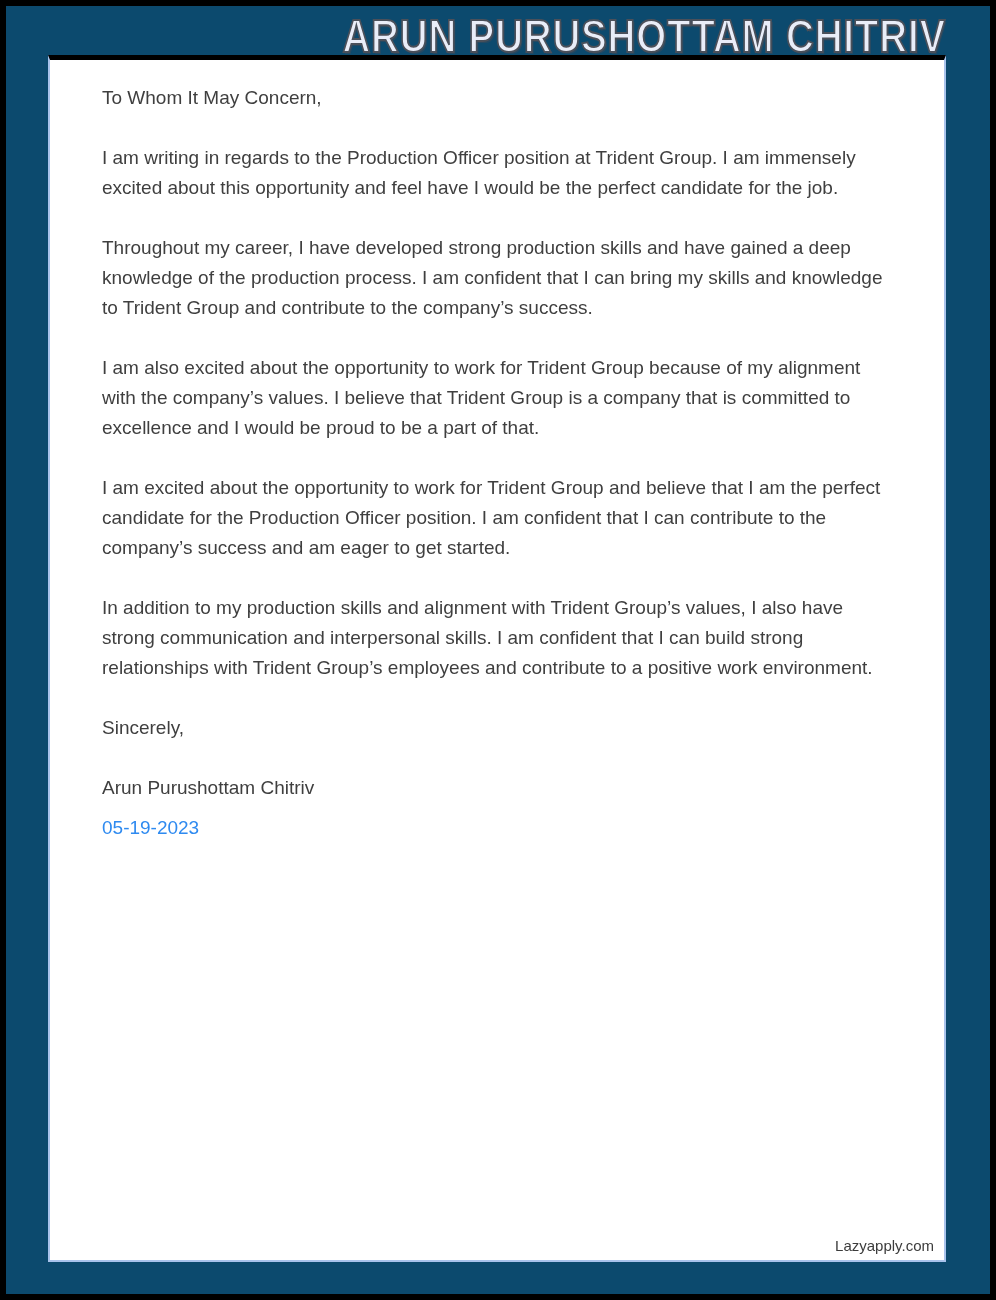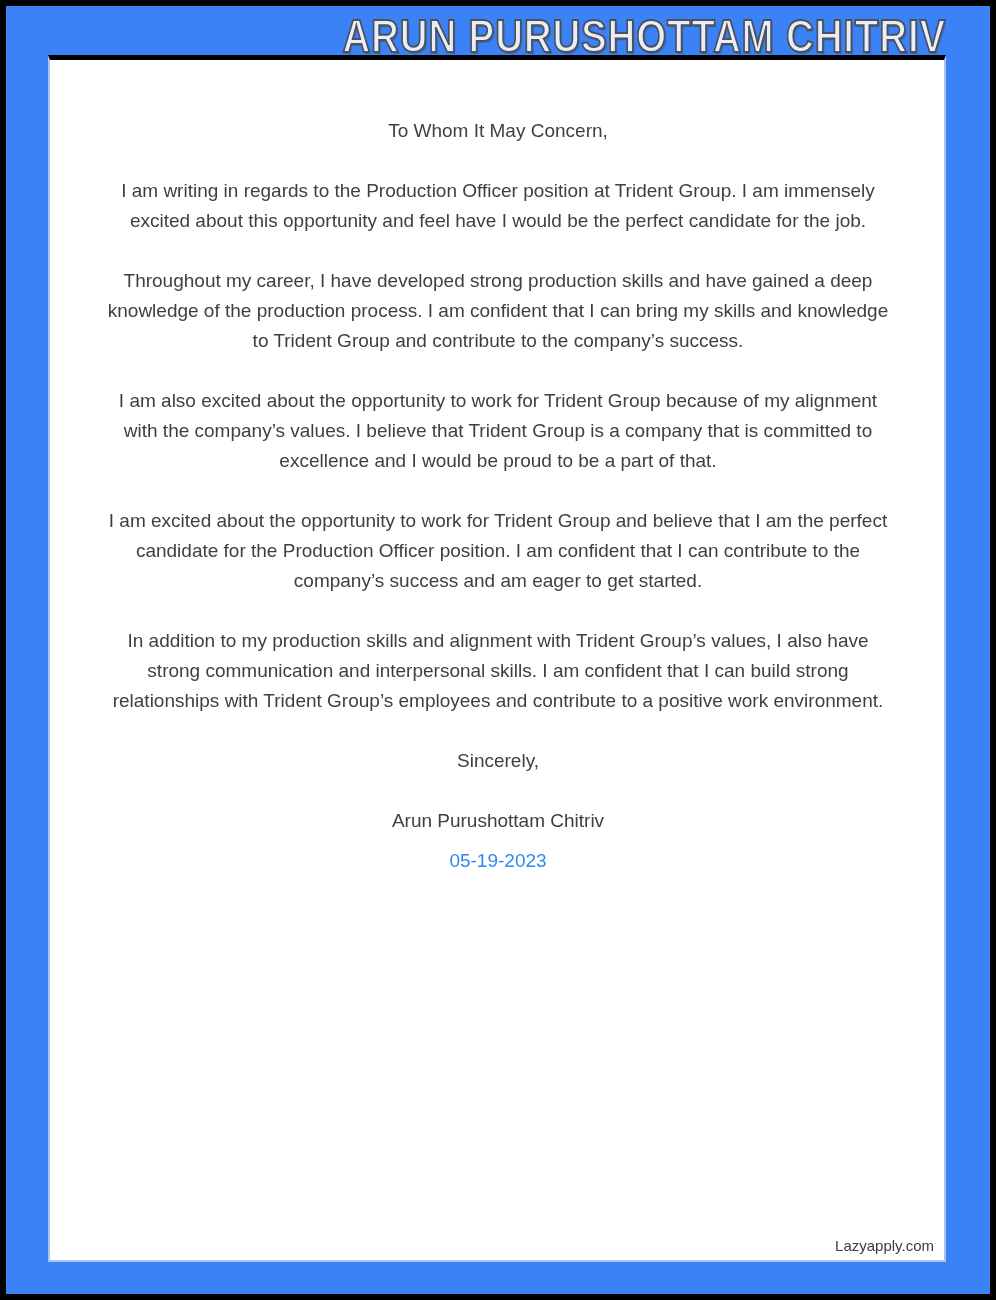--- a/index.html
+++ b/index.html
@@ -13,22 +13,21 @@
     background: #000000;
     font-family: "Liberation Sans", "DejaVu Sans", sans-serif;
     overflow: hidden;
   }
   .page {
     position: absolute;
     left: 6px;
     top: 6px;
     right: 6px;
     bottom: 6px;
-    background: #3b82f6;
-    text-align: center;
+    background: #0c4a6e;
   }
   
   .header-name {
     position: absolute;
     top: 2px;
     right: 44px;
     font-size: 47px;
     font-weight: bold;
     letter-spacing: 1px;
     white-space: nowrap;
@@ -43,21 +42,21 @@
     left: 42px;
     top: 49px;
     width: 898px;
     height: 1207px;
     box-sizing: border-box;
     background: #ffffff;
     border: 2px solid #a9c3ec;
     border-top: 5px solid #000000;
   }
   .content {
-    padding: 56px 50px 0 52px;
+    padding: 23px 50px 0 52px;
     color: #3f3f3f;
     font-size: 19px;
     line-height: 30px;
   }
   .content p {
     margin: 0 0 30px 0;
   }
   .content p.signature {
     margin-bottom: 10px;
   }

